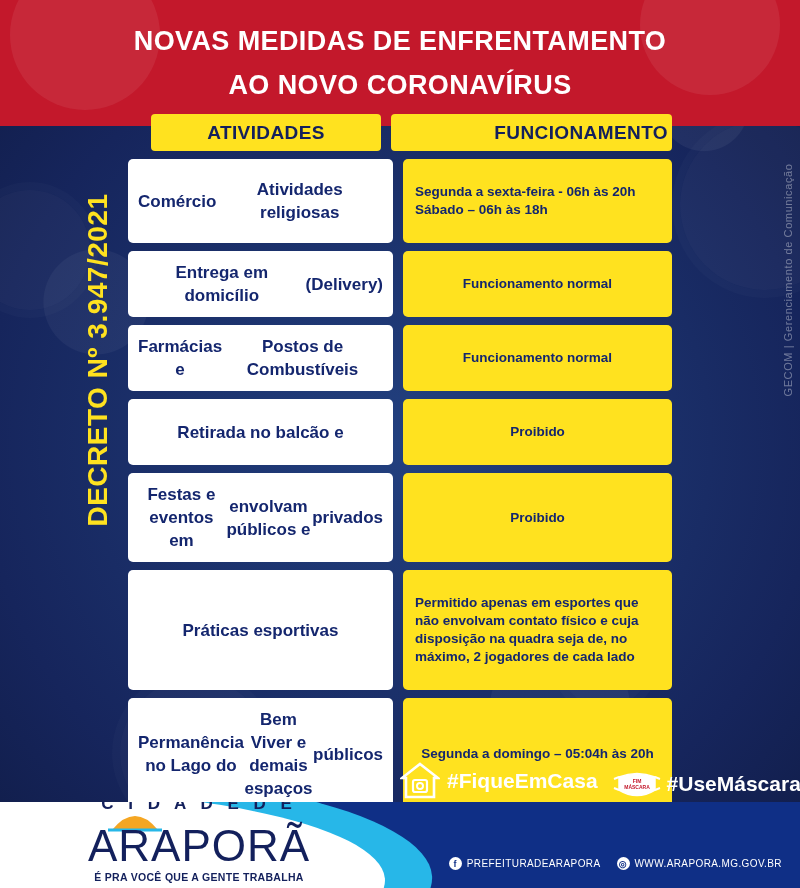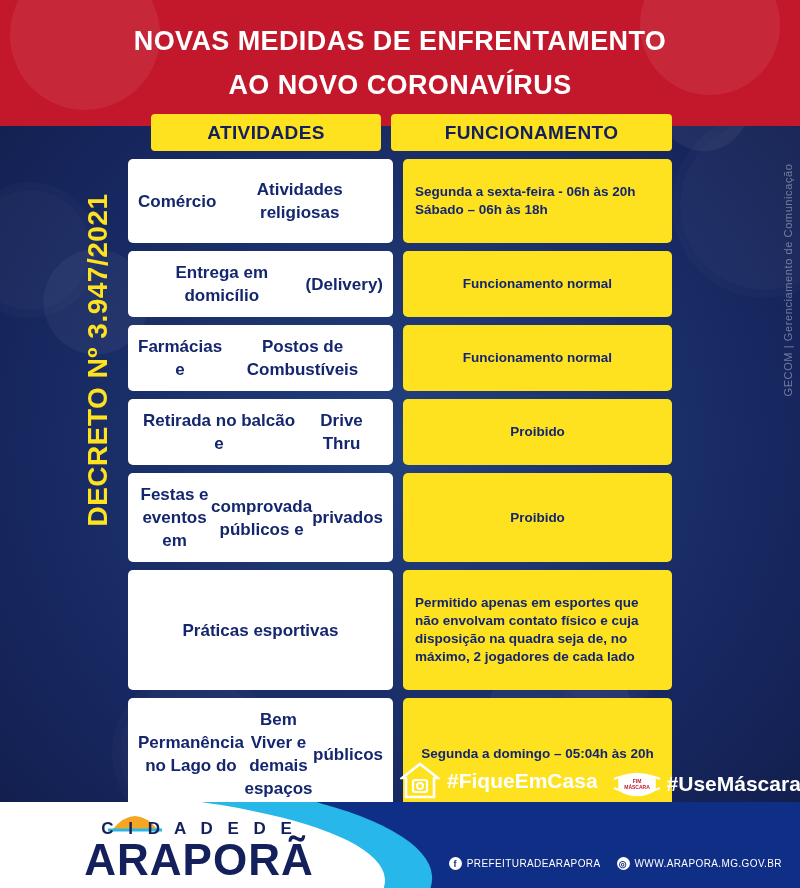--- a/index.html
+++ b/index.html
@@ -79,21 +79,21 @@
     position: absolute; left: 128px; top: 114px; width: 544px;
   }
   .thead { display: flex; gap: 10px; margin-bottom: 8px; padding-left: 23px; }
   .th {
     background: #ffe21f; color: #13205c;
     font-weight: bold; font-size: 19px; letter-spacing: 0.4px;
     text-align: center; padding: 8px 4px 7px;
     border-radius: 4px;
   }
   .th.acts { width: 265px; }
-  .th.func { width: 324px; }
+  .th.func { width: 324px; text-align: right; }
 
   .row { display: flex; gap: 10px; margin-bottom: 8px; }
   .cell-act {
     width: 265px; background: #ffffff; border-radius: 5px;
     color: #14266e; font-weight: bold; font-size: 17px;
     line-height: 23px; text-align: center;
     display: flex; align-items: center; justify-content: center;
     padding: 10px 10px;
   }
   .cell-func {
@@ -137,22 +137,22 @@
     transform: skewX(-18deg);
   }
   .logo-block {
     position: absolute; left: 34px; bottom: 6px; width: 330px;
     text-align: center; line-height: 1;
   }
   .logo-city {
     font-size: 17px; letter-spacing: 5px; color: #13205c; font-weight: bold;
   }
   .logo-name {
-    font-size: 44px; font-weight: bold; color: #13205c; letter-spacing: 1px;
-    margin-top: 1px;
+    font-size: 44px; font-weight: normal; color: #13205c; letter-spacing: 1px;
+    margin-top: 12px;
   }
   .logo-slogan {
     font-size: 10.5px; color: #13205c; font-weight: bold; letter-spacing: 0.3px;
     margin-top: 4px;
   }
   .sun {
     position: absolute; left: 108px; bottom: 56px; width: 54px; height: 26px;
   }
   .footer-links {
     position: absolute; right: 18px; bottom: 18px;
@@ -223,31 +223,30 @@
             <span>Postos de Combustíveis</span>
           </div>
           <div class="cell-func center">
             <div><span>Funcionamento normal</span></div>
           </div>
         </div>
         <div class="row">
           <div class="cell-act">
             <span>Retirada no balcão e</span>
             <br>
-            <span>Drive Thru</span>
           </div>
           <div class="cell-func center">
             <div><span>Proibido</span></div>
           </div>
         </div>
         <div class="row">
           <div class="cell-act">
             <span>Festas e eventos em</span>
             <br>
-            <span>comprovada públicos e</span>
+            <span>envolvam públicos e</span>
             <br>
             <span>privados</span>
           </div>
           <div class="cell-func center">
             <div><span>Proibido</span></div>
           </div>
         </div>
         <div class="row">
           <div class="cell-act">
             <span>Práticas esportivas</span>
@@ -310,20 +309,21 @@
     <div class="sun">
       <svg width="54" height="26" viewBox="0 0 54 26">
         <path d="M4 24 Q27 -4 50 24 Z" fill="#f5a623"></path>
         <path d="M0 24 L54 24" stroke="#27b7e8" stroke-width="3"></path>
       </svg>
     </div>
 
     <div class="logo-block">
       <div class="logo-city">C I D A D E   D E</div>
       <div class="logo-name">ARAPORÃ</div>
+      <div class="logo-slogan">É PRA VOCÊ QUE A GENTE TRABALHA</div>
     </div>
 
     <div class="footer-links">
       <div class="fl">
         <span class="circ">f</span>
         <span>PREFEITURADEARAPORA</span>
       </div>
       <div class="fl">
         <span class="circ">◎</span>
         <span>WWW.ARAPORA.MG.GOV.BR</span>

